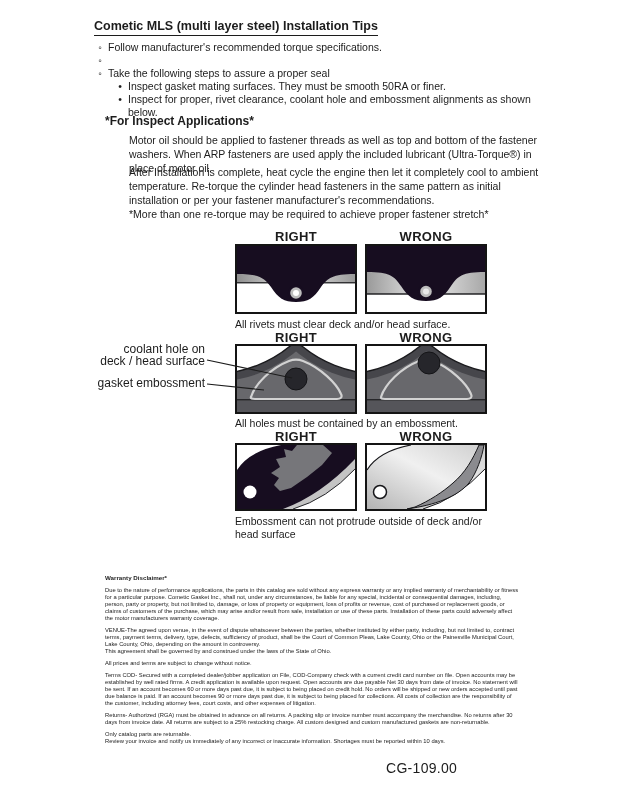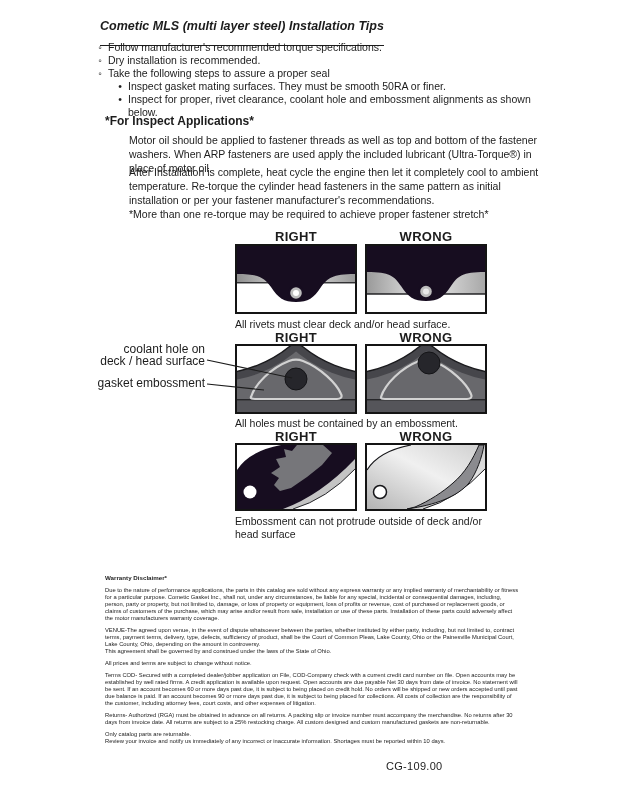--- a/index.html
+++ b/index.html
@@ -1,20 +1,20 @@
 <!DOCTYPE html>
 <html><head>
 <meta charset="utf-8">
 <style>
   * { margin:0; padding:0; box-sizing:border-box; }
   html,body { width:618px; height:800px; background:#ffffff; }
   body { font-family:"Liberation Sans", sans-serif; color:#1c1c1c; position:relative; overflow:hidden; }
   .abs { position:absolute; }
 
-  .title { left:100px; top:19px; font-size:12.5px; font-weight:bold; border-bottom:1.5px solid #1c1c1c; padding-bottom:12px;font-style:italic; }
+  .title { left:94px; top:19px; font-size:12.5px; font-weight:bold; border-bottom:1.5px solid #1c1c1c; padding-bottom:2px; }
 
   .bullets { left:96px; top:41px; width:445px; font-size:10.5px; line-height:13px; list-style:none; }
   .bullets li { display:flex; gap:4px; }
   .bullets li.sub { margin-left:20px; }
   .marker { flex:none; width:8px; text-align:center; }
 
   .diesel-heading { left:105px; top:114px; font-size:12px; font-weight:bold; }
   .para { left:105px; width:410px; font-size:10.5px; line-height:14px;margin-left:24px; }
   #para1 { top:133px; }
   #para2 { top:165px; }
@@ -23,37 +23,36 @@
   .fig-label { width:122px; text-align:center; font-size:13px; font-weight:bold; letter-spacing:0.3px; }
   .box { width:122px; border:2px solid #141414; background:#fff; line-height:0; }
   .fig-caption { font-size:10.5px; font-weight:normal; line-height:13px; }
 
   .side-label { left:95px; width:110px; text-align:right; font-size:12px; line-height:11.5px; }
 
   .warranty { left:105px; top:574px; width:414px; }
   .warranty h3 { font-size:6.2px; font-weight:bold; margin-bottom:6px; }
   .warranty p { font-size:5.8px; line-height:7px; margin-bottom:5px; white-space:pre-line; }
 
-  .cg { left:386px; top:760px; font-size:11px; letter-spacing:0.3px;text-align:center; }
+  .cg { left:386px; top:760px; font-size:14px; letter-spacing:0.3px;text-align:center; }
 
   svg { display:block; }
 </style>
 </head>
 <body>
 
 <div class="abs title">Cometic MLS (multi layer steel) Installation Tips</div>
 
 <ul class="abs bullets">
   <li>
     <span class="marker">◦</span>
     <span>Follow manufacturer's recommended torque specifications.</span>
   </li>
   <li>
     <span class="marker">◦</span>
-    <span>Dry installation is recommended.</span>
   </li>
   <li>
     <span class="marker">◦</span>
     <span>Take the following steps to assure a proper seal</span>
   </li>
   <li class="sub">
     <span class="marker">•</span>
     <span>Inspect gasket mating surfaces.  They must be smooth 50RA or finer.</span>
   </li>
   <li class="sub">

